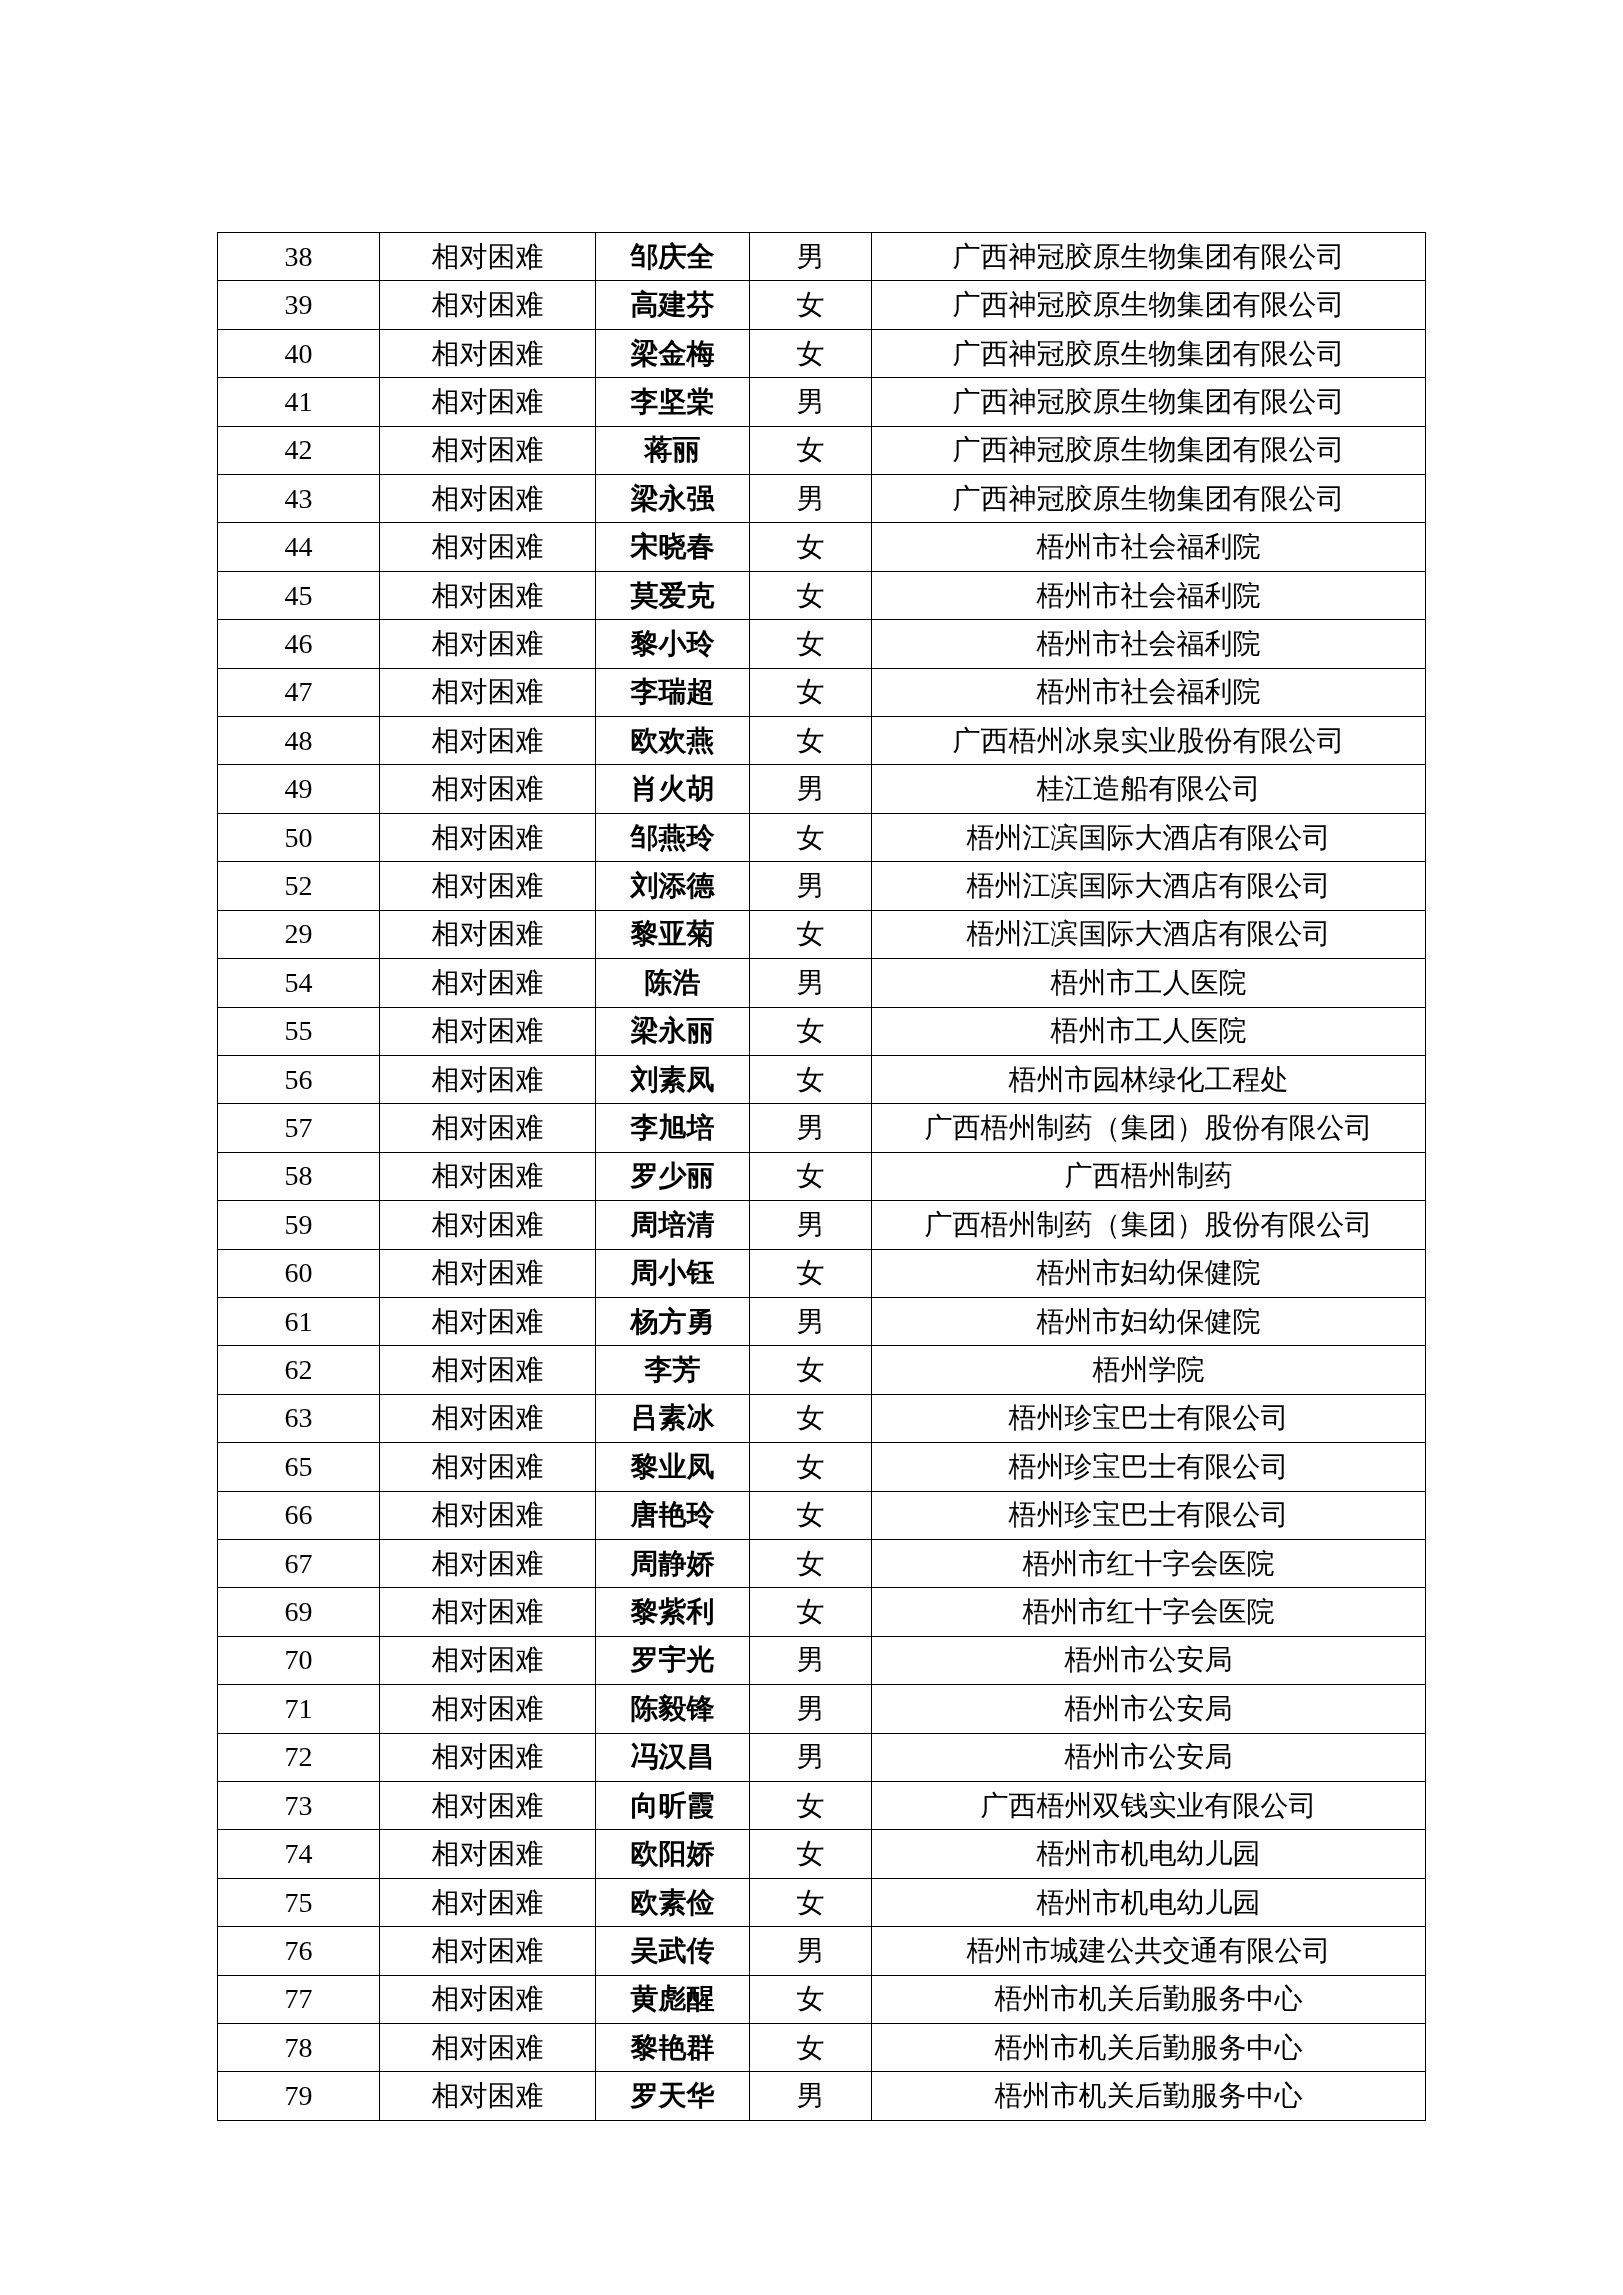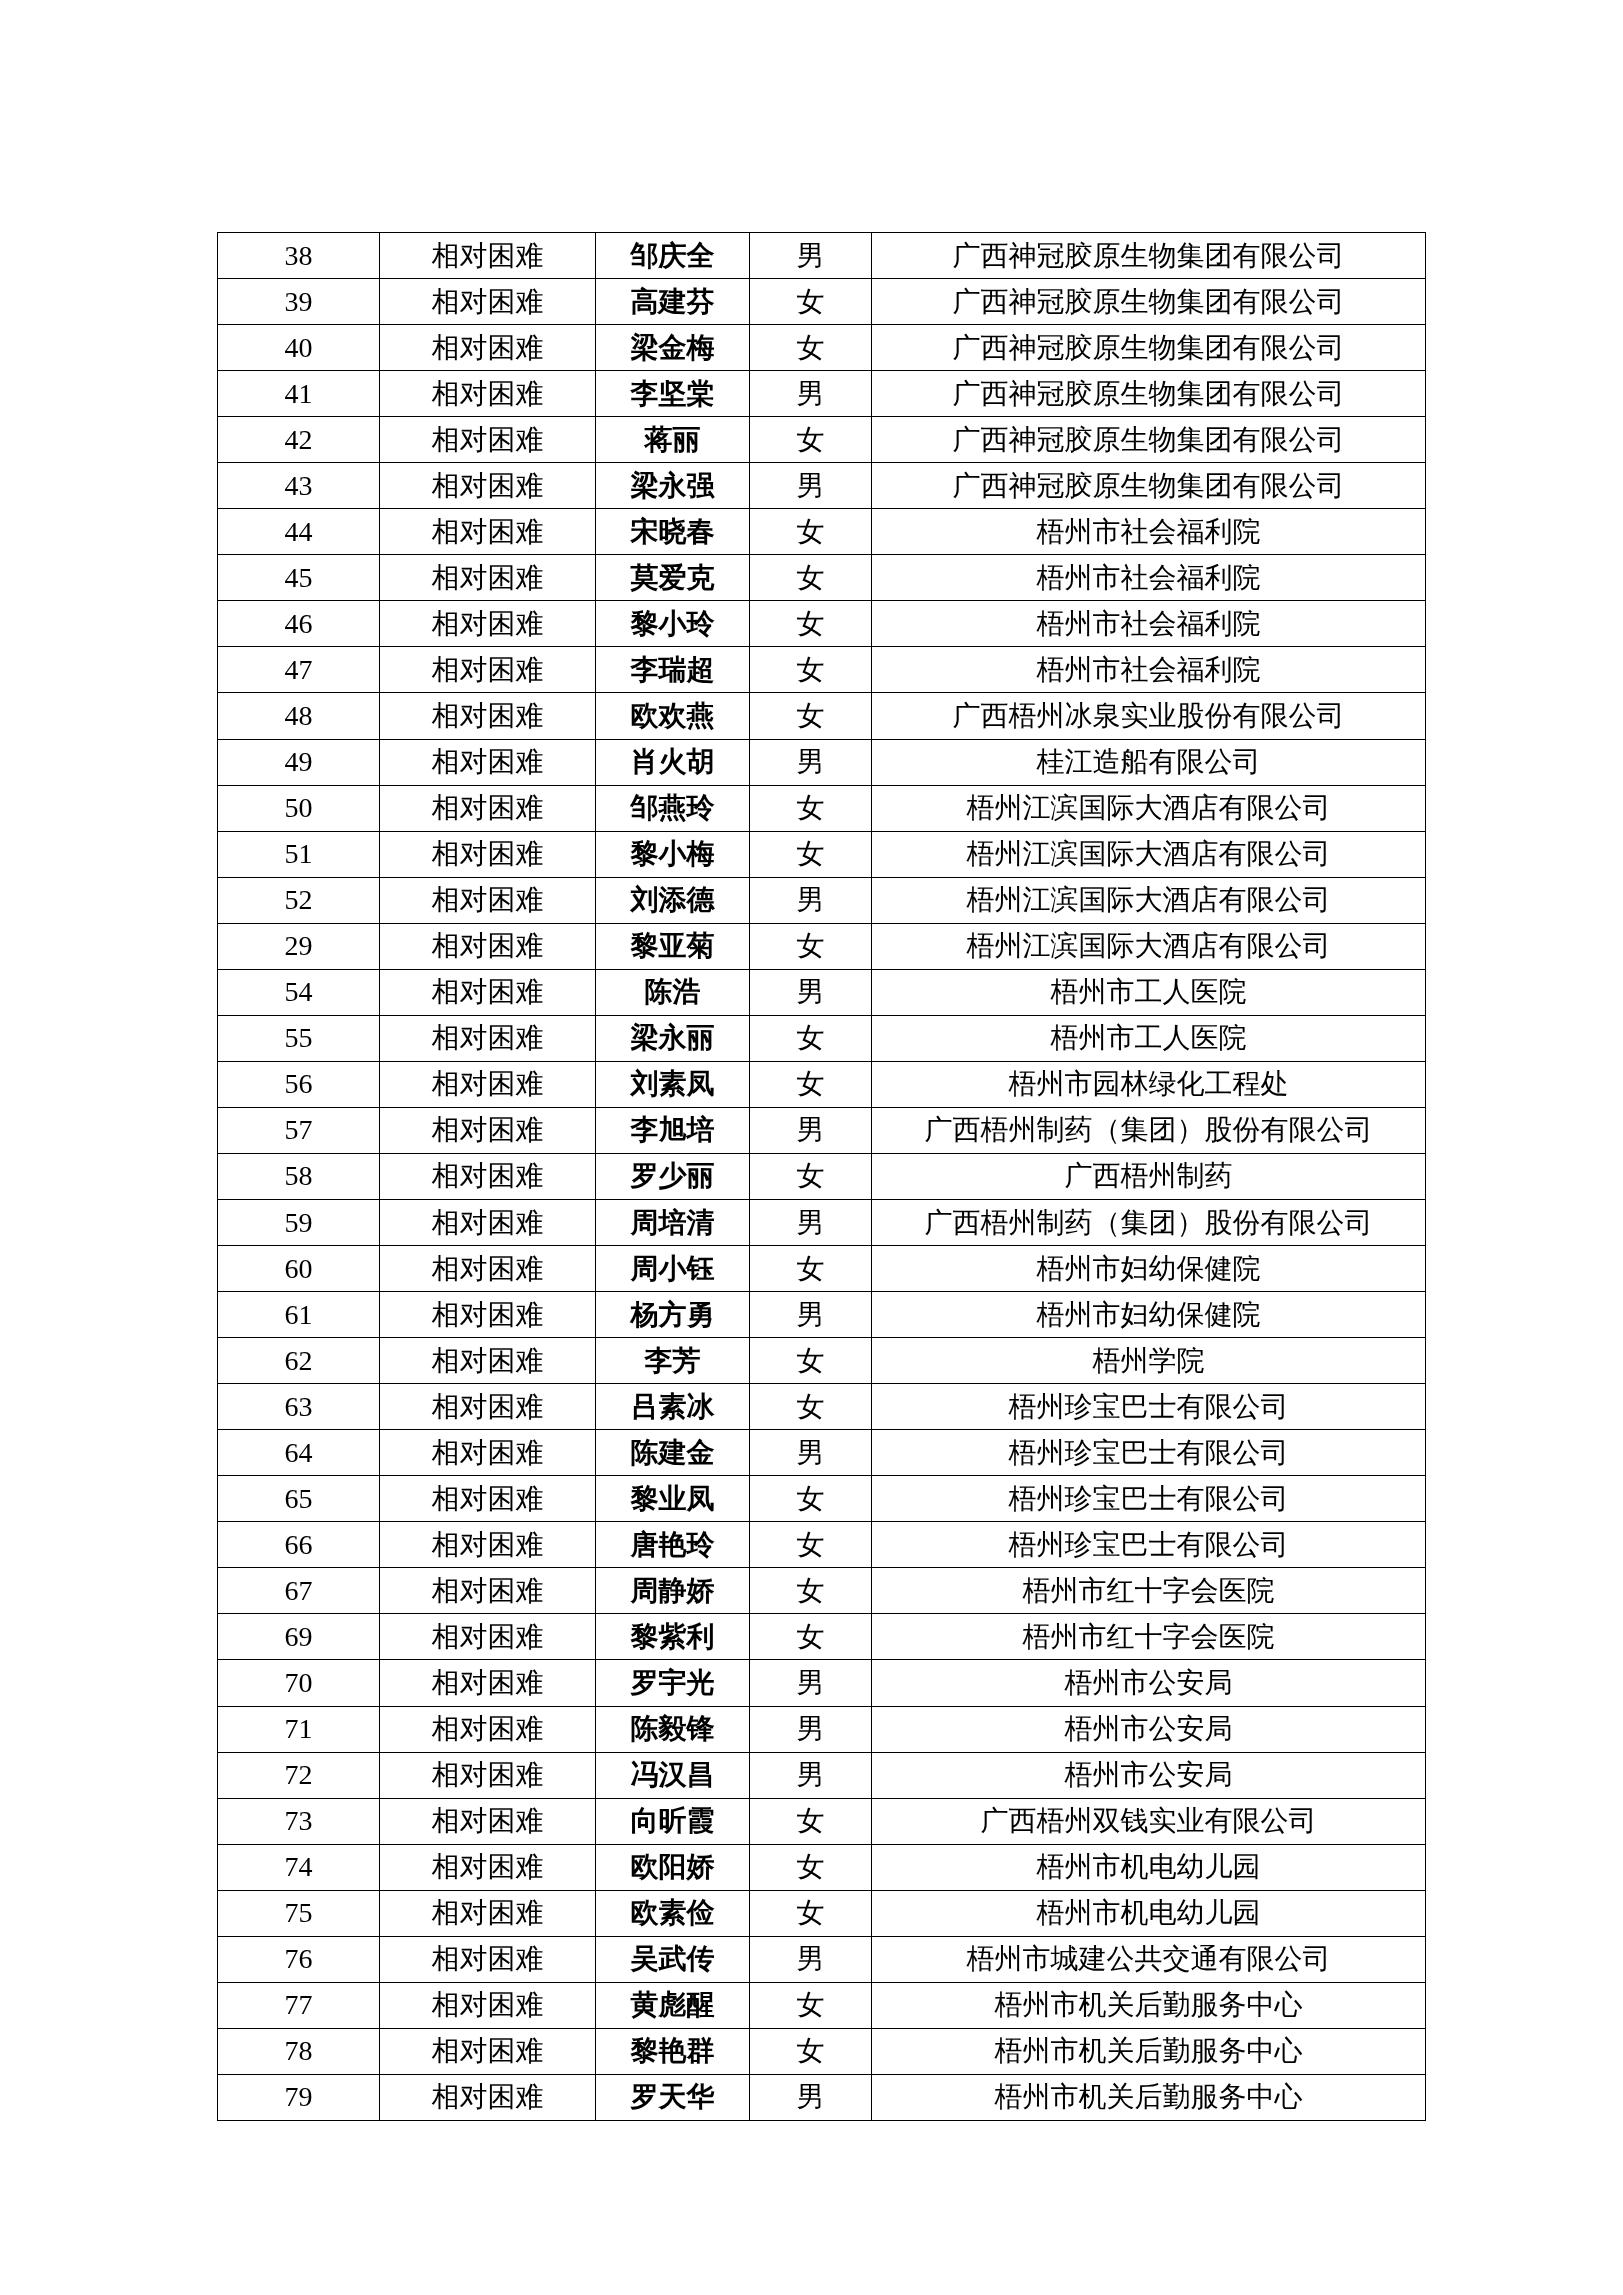--- a/index.html
+++ b/index.html
@@ -141,45 +141,38 @@
   </tr>
 
   <tr>
     <td class="col-no">50</td>
     <td class="col-status">相对困难</td>
     <td class="col-name">邹燕玲</td>
     <td class="col-gender">女</td>
     <td class="col-employer">梧州江滨国际大酒店有限公司</td>
   </tr>
 
-  <tr>
-    <td class="col-no">51</td>
-    <td class="col-status">相对困难</td>
-    <td class="col-name">黎小梅</td>
-    <td class="col-gender">女</td>
+
+  <tr>
+    <td class="col-no">52</td>
+    <td class="col-status">相对困难</td>
+    <td class="col-name">刘添德</td>
+    <td class="col-gender">男</td>
     <td class="col-employer">梧州江滨国际大酒店有限公司</td>
   </tr>
 
   <tr>
-    <td class="col-no">52</td>
-    <td class="col-status">相对困难</td>
-    <td class="col-name">刘添德</td>
-    <td class="col-gender">男</td>
+    <td class="col-no">29</td>
+    <td class="col-status">相对困难</td>
+    <td class="col-name">黎亚菊</td>
+    <td class="col-gender">女</td>
     <td class="col-employer">梧州江滨国际大酒店有限公司</td>
   </tr>
 
   <tr>
-    <td class="col-no">29</td>
-    <td class="col-status">相对困难</td>
-    <td class="col-name">黎亚菊</td>
-    <td class="col-gender">女</td>
-    <td class="col-employer">梧州江滨国际大酒店有限公司</td>
-  </tr>
-
-  <tr>
     <td class="col-no">54</td>
     <td class="col-status">相对困难</td>
     <td class="col-name">陈浩</td>
     <td class="col-gender">男</td>
     <td class="col-employer">梧州市工人医院</td>
   </tr>
 
   <tr>
     <td class="col-no">55</td>
     <td class="col-status">相对困难</td>
@@ -245,27 +238,20 @@
   </tr>
 
   <tr>
     <td class="col-no">63</td>
     <td class="col-status">相对困难</td>
     <td class="col-name">吕素冰</td>
     <td class="col-gender">女</td>
     <td class="col-employer">梧州珍宝巴士有限公司</td>
   </tr>
 
-  <tr>
-    <td class="col-no">64</td>
-    <td class="col-status">相对困难</td>
-    <td class="col-name">陈建金</td>
-    <td class="col-gender">男</td>
-    <td class="col-employer">梧州珍宝巴士有限公司</td>
-  </tr>
 
   <tr>
     <td class="col-no">65</td>
     <td class="col-status">相对困难</td>
     <td class="col-name">黎业凤</td>
     <td class="col-gender">女</td>
     <td class="col-employer">梧州珍宝巴士有限公司</td>
   </tr>
 
   <tr>

